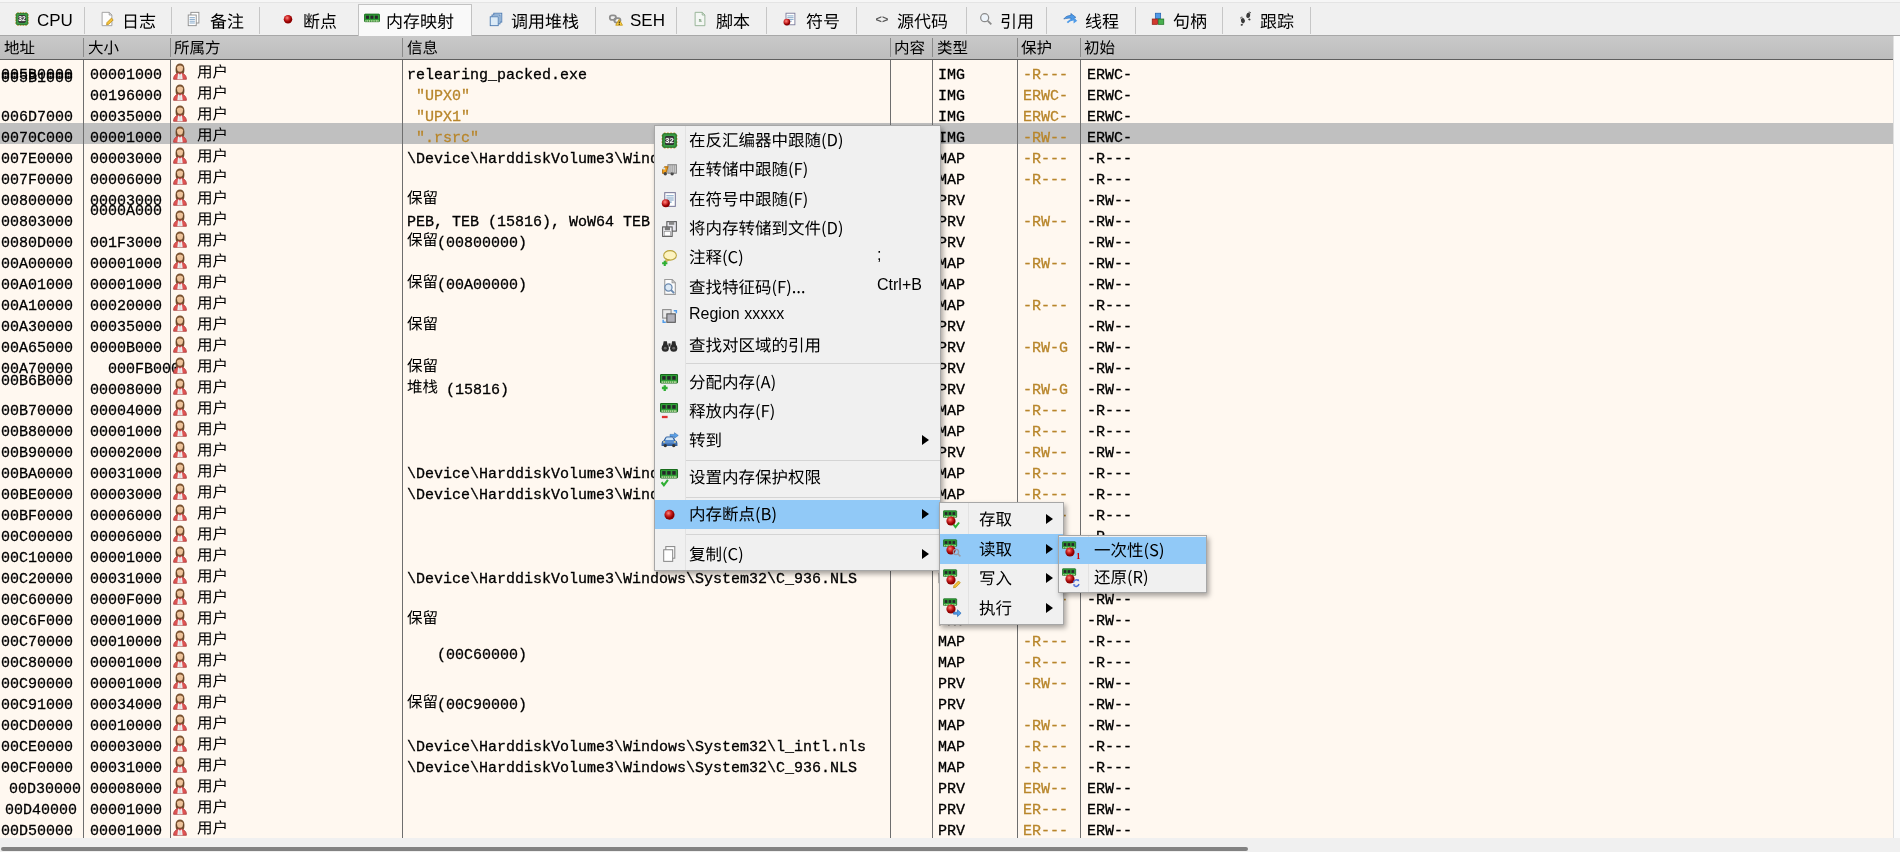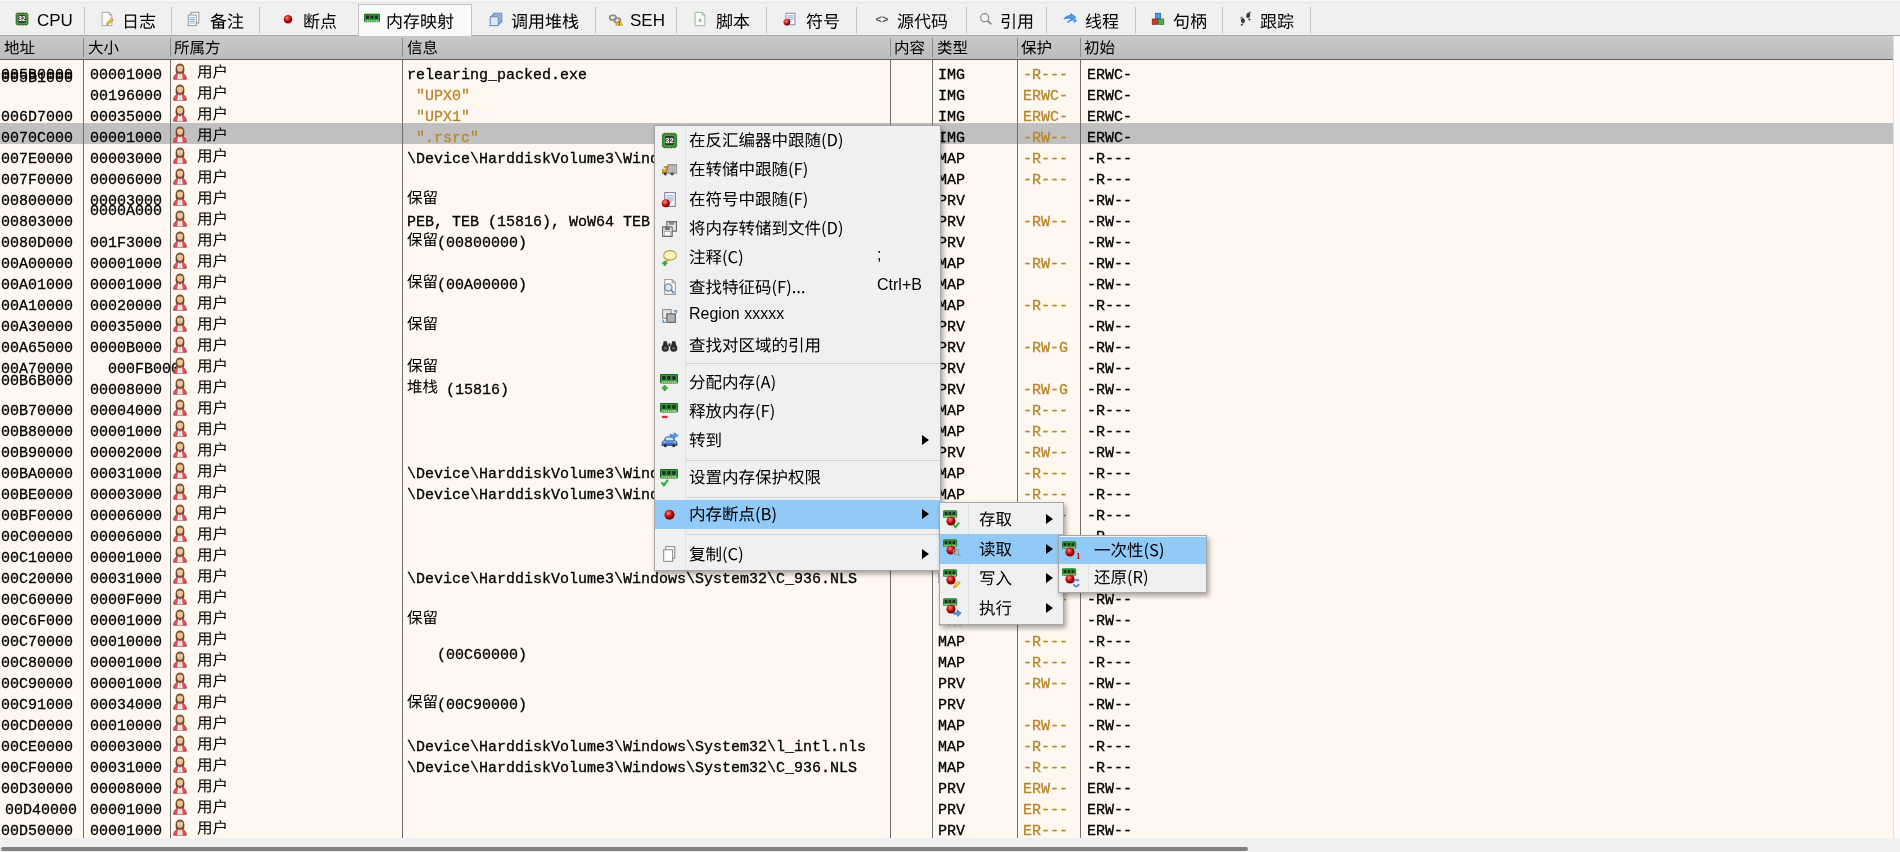--- a/index.html
+++ b/index.html
@@ -1037,21 +1037,21 @@
     </g>
   </svg>
 <svg style="position:absolute;left:197px;top:756.5px" width="31.0" height="15.5" viewBox="0 -215 500.0 250">
     <use href="#g7528" x="0"></use>
     <use href="#g6237" x="250.0"></use>
   </svg>
 <div class="mono" style="left:407px;top:753px;color:#000">\Device\HarddiskVolume3\Windows\System32\C_936.NLS</div>
 <div class="mono" style="left:938px;top:753px">MAP</div>
 <div class="mono" style="left:1023px;top:753px;color:#b8862b">-R---</div>
 <div class="mono" style="left:1087px;top:753px">-R---</div>
-<div class="mono" style="left:1px;top:774px">00D30000</div>
+<div class="mono" style="left:9px;top:774px">00D30000</div>
 <div class="mono" style="left:90px;top:774px">00008000</div>
 <svg style="position:absolute;left:171px;top:775.5px" width="18" height="18" viewBox="0 0 18 18">
     <g>
       <path d="M4.6 6.2c0-2.8 2-4.6 4.4-4.6s4.4 1.8 4.4 4.6c.2 2.6-.3 4.6-.9 5.6h-7c-.6-1-1.1-3-.9-5.6z" fill="#7a5230"></path>
 <circle cx="9" cy="6.6" r="3.2" fill="#eec39a"></circle>
 <path d="M5.1 6.9c.2 1.6.8 2.9 1.4 3.4l-.5-4.6c-.4.2-.9.7-.9 1.2zM12.9 6.9c-.2 1.6-.8 2.9-1.4 3.4l.5-4.6c.4.2.9.7.9 1.2z" fill="#5d3f27"></path>
 <path d="M2.6 16.9c0-3.6 2.8-5.9 6.4-5.9s6.4 2.3 6.4 5.9v.4H2.6z" fill="#e05353" stroke="#a83838" stroke-width="0.8"></path>
 <path d="M7.1 11.3l1.9 1.5 1.9-1.5.8 6H6.3z" fill="#ededed"></path>
 <path d="M9 12.8v4.5" stroke="#cccccc" stroke-width="0.7"></path>
     </g>

